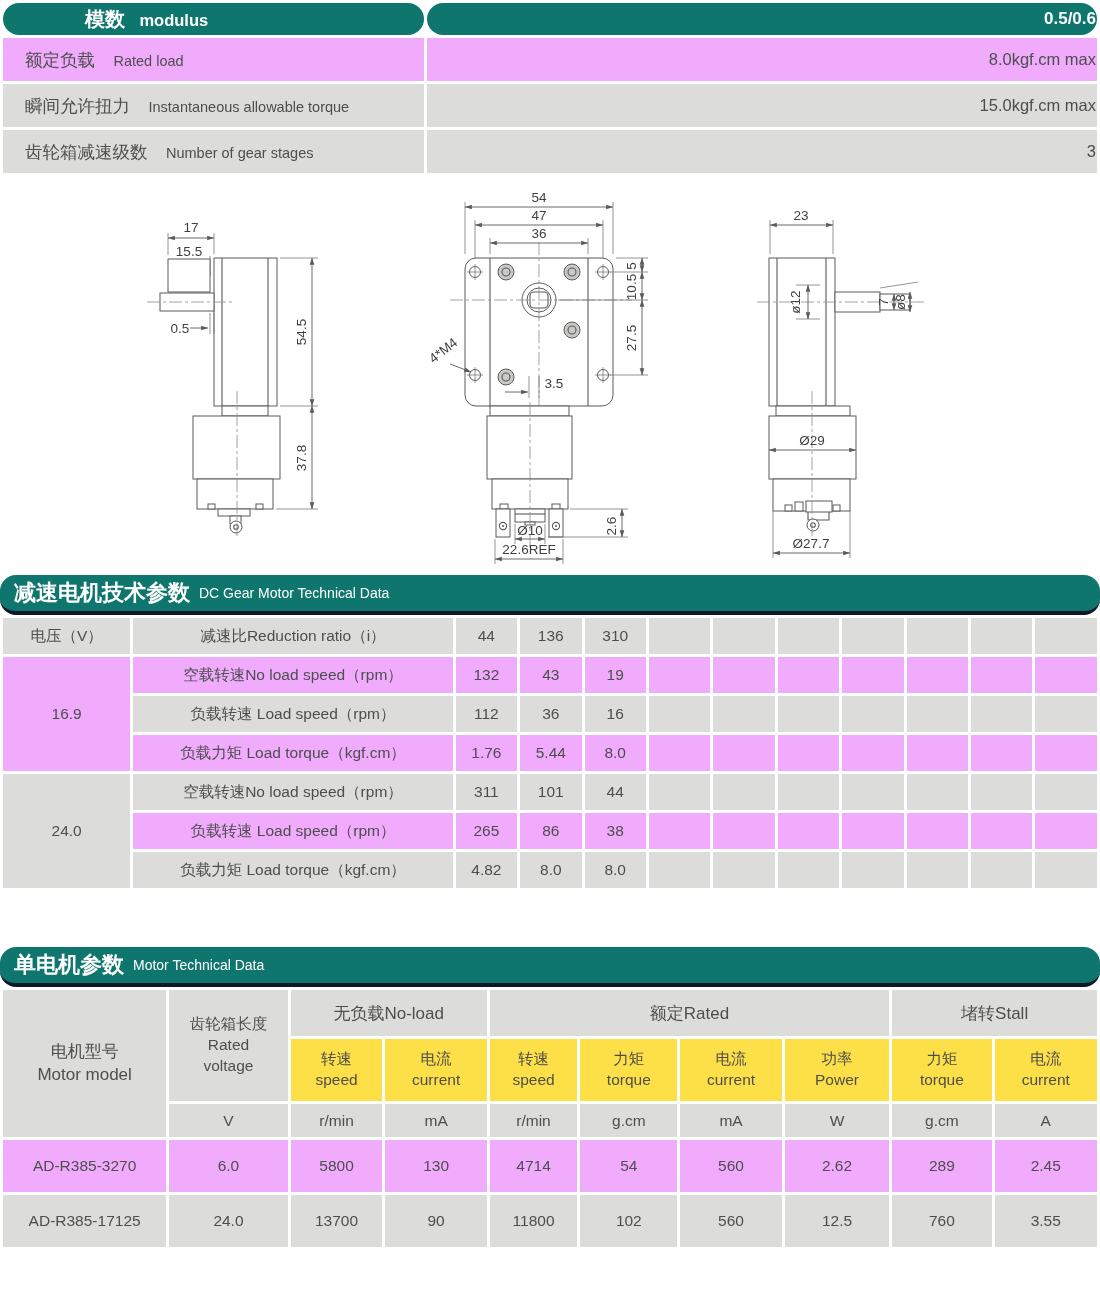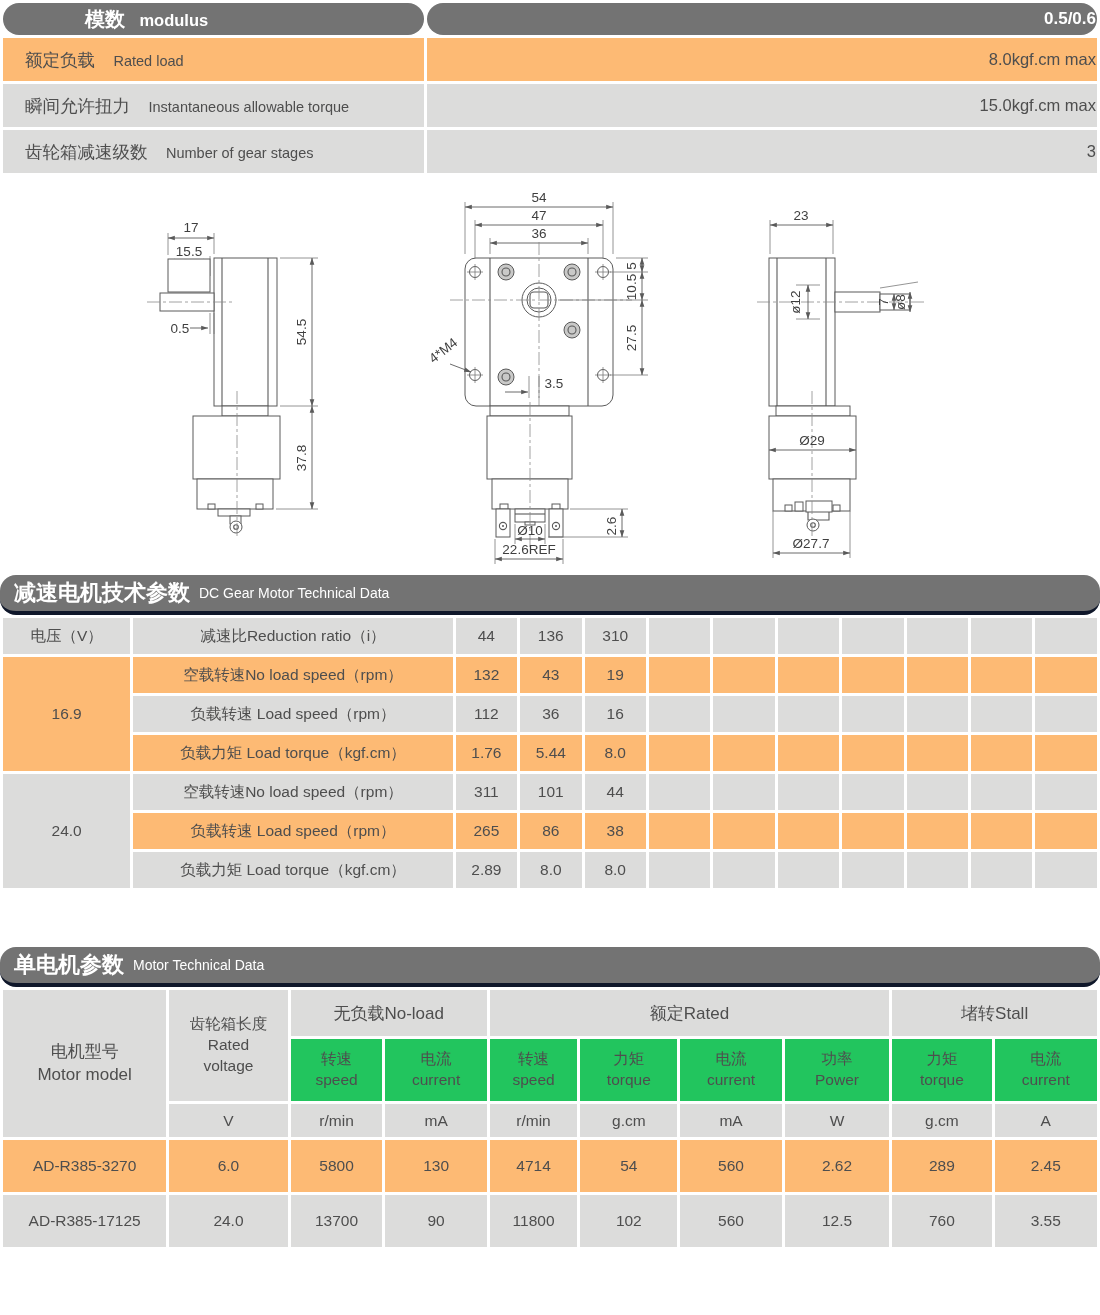--- a/index.html
+++ b/index.html
@@ -1,22 +1,22 @@
 <!DOCTYPE html>
 <html><head>
 <meta charset="utf-8">
 <style>
   html,body{margin:0;padding:0;background:#fff;}
   body{width:1100px;font-family:"Liberation Sans","DejaVu Sans",sans-serif;color:#4e4e4e;}
   table{width:100%;border-collapse:separate;border-spacing:3px;table-layout:fixed;}
   td{overflow:hidden;}
   .c-dark{background:#dcdcdb;}
-  .c-light{background:#fdba74;}
-  .c-sub{background:#22c55e;}
-  .green{background:#737373;color:#fff;border-radius:16px;}
+  .c-light{background:#f0abfc;}
+  .c-sub{background:#fde047;}
+  .green{background:#0f766e;color:#fff;border-radius:16px;}
   
   .mod-table td{height:41px;vertical-align:middle;}
   .mod-table .hd{height:30px;font-weight:bold;}
   .lab{padding-left:22px;text-align:left;}
   .lab .zh{font-size:17.5px;}
   .lab .en{font-size:14.5px;margin-left:14px;}
   .val{text-align:right;font-size:16.5px;}
   .hd .zh{font-size:20px;margin-left:60px;}
   .hd .en{font-size:16.5px;margin-left:10px;}
   .hd.val{font-size:17px;font-weight:bold;}
@@ -389,21 +389,21 @@
       <td class="c-light"></td>
           <td class="c-light"></td>
           <td class="c-light"></td>
           <td class="c-light"></td>
           <td class="c-light"></td>
           <td class="c-light"></td>
           <td class="c-light"></td>
     </tr>
     <tr>
       <td class="c-dark rlab">负载力矩 Load torque（kgf.cm）</td>
-      <td class="c-dark">2.89</td>
+      <td class="c-dark">4.82</td>
       <td class="c-dark">8.0</td>
       <td class="c-dark">8.0</td>
       <td class="c-dark"></td>
           <td class="c-dark"></td>
           <td class="c-dark"></td>
           <td class="c-dark"></td>
           <td class="c-dark"></td>
           <td class="c-dark"></td>
           <td class="c-dark"></td>
     </tr>

